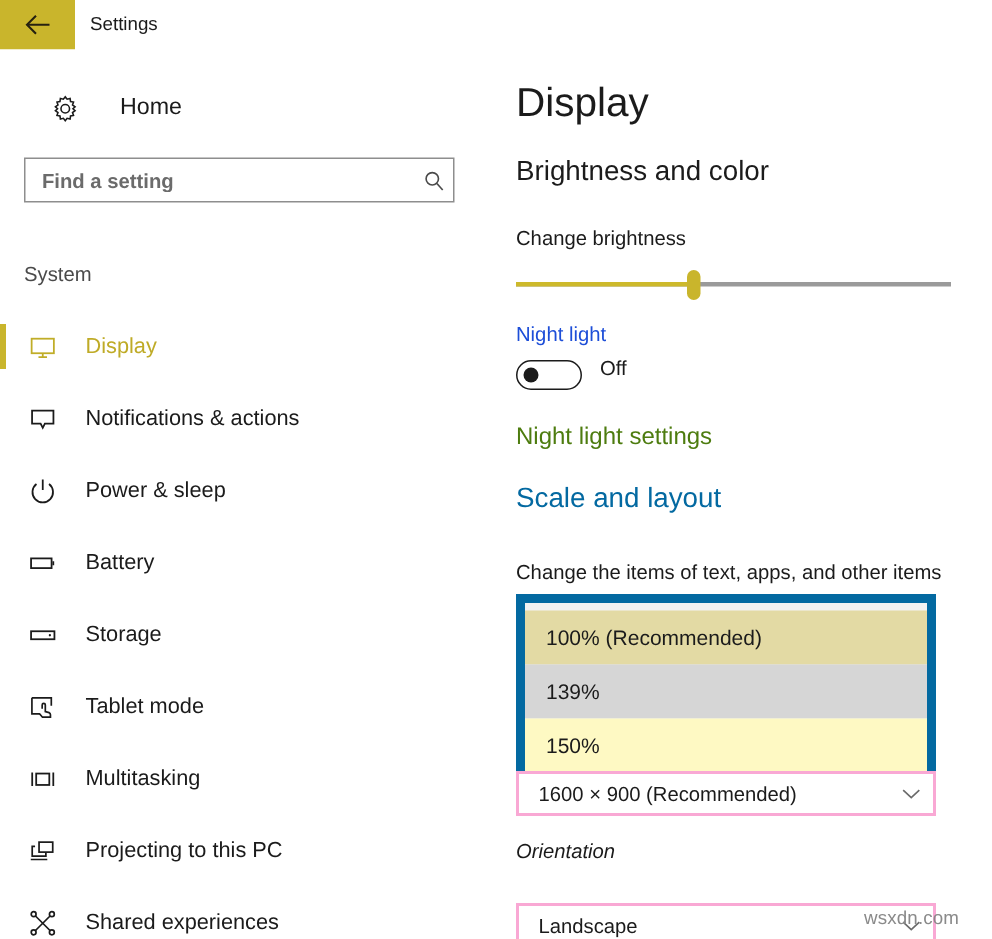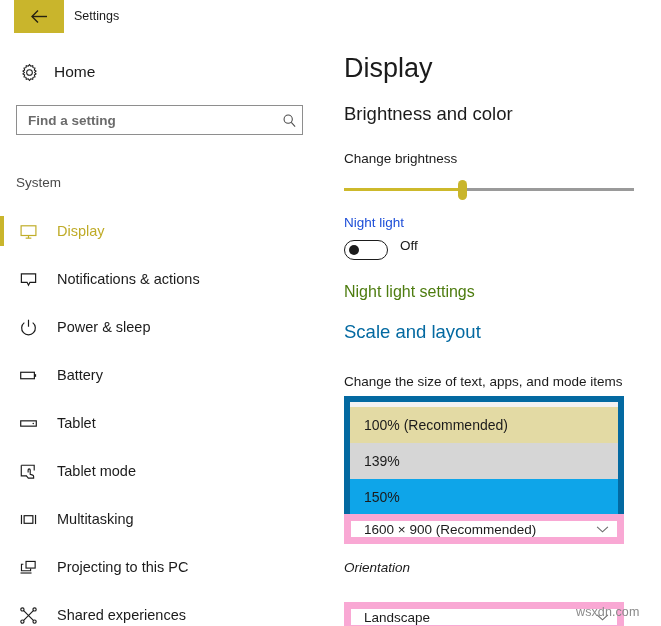--- a/index.html
+++ b/index.html
@@ -11,21 +11,21 @@
     overflow: hidden;
   }
   #root {
     position: relative;
     width: 661px; height: 626px;
     background: #ffffff;
   }
 
   
   #titlebar {
-    position: absolute; left: 14px; top: 0;
+    position: absolute; left: 0; top: 0;
     width: 573px; height: 33px; padding-left: 40px;
   }
   #back-button {
     position: absolute; left: 0; top: 0;
     width: 50px; height: 33px;
     background: #c9b52c;
     display: flex; align-items: center; justify-content: center;
     cursor: pointer;
   }
   #back-button svg { display: block; }
@@ -36,23 +36,23 @@
     white-space: nowrap;
   }
 
   
   #left-pane {
     position: absolute; left: 0; top: 33px;
     width: 330px; height: 593px;
     background: #ffffff;
   }
   #home-row {
-    position: absolute; left: 18px; top: 26px;
+    position: absolute; left: 32px; top: 26px;
     height: 26px;
-    display: flex; align-items: center; cursor: pointer;
+    display: flex; align-items: center; cursor: pointer; gap: 12px;
   }
   #home-row .ico { width: 22px; height: 22px; display: flex; align-items: center; justify-content: center; }
   #home-label {
     margin-left: 14px;
     font-size: 15.5px; color: #1b1b1b; white-space: nowrap;
   }
 
   #search-box {
     position: absolute; left: 16px; top: 72px;
     width: 287px; height: 30px;
@@ -190,32 +190,32 @@
     width: 280px;
     border: 6px solid #0369a1;
     background: #f2f2f2;
   }
   #dd-cap { height: 5px; background: #f2f2f2; }
   .dd-option {
     height: 36px;
     display: flex; align-items: center;
     padding-left: 14px;
     font-size: 14px; color: #1b1b1b;
-    background: #0ea5e9;
+    background: #fef9c3;
     cursor: pointer;
     white-space: nowrap;
   }
   .dd-option.selected { background: #e3daa4; }
   .dd-option.hover    { background: #d6d6d6; }
 
   
   .combo {
     position: absolute; left: 14px;
     width: 280px; height: 30px;
-    border: 7px solid #f9a8d4;
+    border: 2px solid #f9a8d4;
     background: #ffffff;
     display: flex; align-items: center;
     cursor: pointer;
   }
   .combo .combo-text {
     flex: 1;
     padding-left: 13px;
     font-size: 13.5px; color: #1b1b1b;
     white-space: nowrap; overflow: hidden;
   }
@@ -326,21 +326,21 @@
       </div>
 
       <div class="nav-item">
         <span class="sel-bar"></span>
         <span class="nav-ico">
           <svg width="19" height="19" viewBox="0 0 20 20" fill="none" stroke="currentColor" stroke-width="1.25">
             <rect x="1.8" y="7.2" width="16.4" height="5.6"></rect>
             <circle cx="15" cy="10" r="0.8" fill="currentColor" stroke="none"></circle>
           </svg>
         </span>
-        <span class="nav-label">Tablet</span>
+        <span class="nav-label">Storage</span>
       </div>
 
       <div class="nav-item">
         <span class="sel-bar"></span>
         <span class="nav-ico">
           <svg width="19" height="19" viewBox="0 0 20 20" fill="none" stroke="currentColor" stroke-width="1.2">
             <path d="M2.4 3.4 H16 V9"></path>
               <path d="M2.4 3.4 V14.6 H8"></path>
             <path d="M9.6 11 V8.4 a1.1 1.1 0 0 1 2.2 0 V13 l2.6 0.8 a1.6 1.6 0 0 1 1 1.5 V17 H9.8 l-2.2-2.6"></path>
           </svg>
@@ -403,21 +403,21 @@
     </div>
 
     <div id="nightlight-label">Night light</div>
     <div id="nightlight-toggle">
       <div id="nl-knob"></div>
     </div>
     <div id="nightlight-state">Off</div>
     <div id="nightlight-link">Night light settings</div>
 
     <div id="sub-scale">Scale and layout</div>
-    <div id="scale-label">Change the size of text, apps, and mode items</div>
+    <div id="scale-label">Change the items of text, apps, and other items</div>
 
     <div id="scale-dropdown">
       <div id="dd-cap"></div>
       <div class="dd-option selected">100% (Recommended)</div>
       <div class="dd-option hover">139%</div>
       <div class="dd-option">150%</div>
     </div>
 
     <div class="combo" id="resolution-combo">
       <span class="combo-text">1600 × 900 (Recommended)</span>

